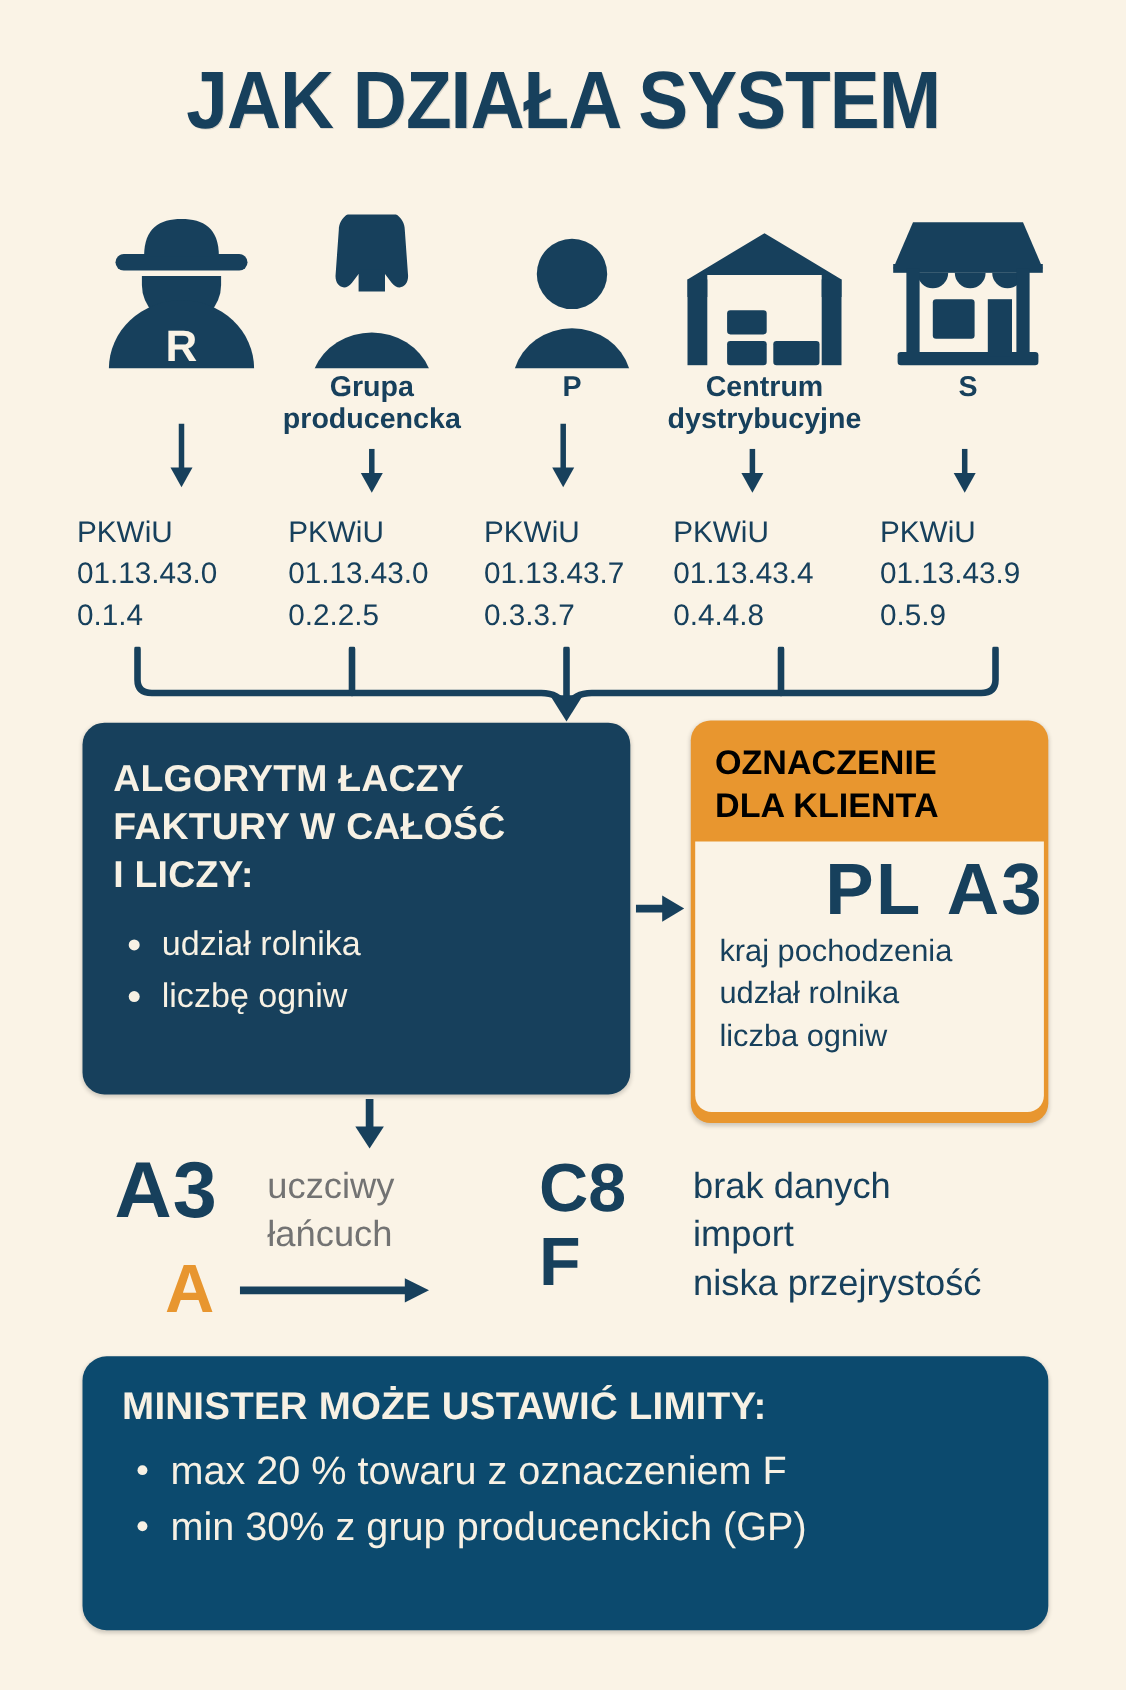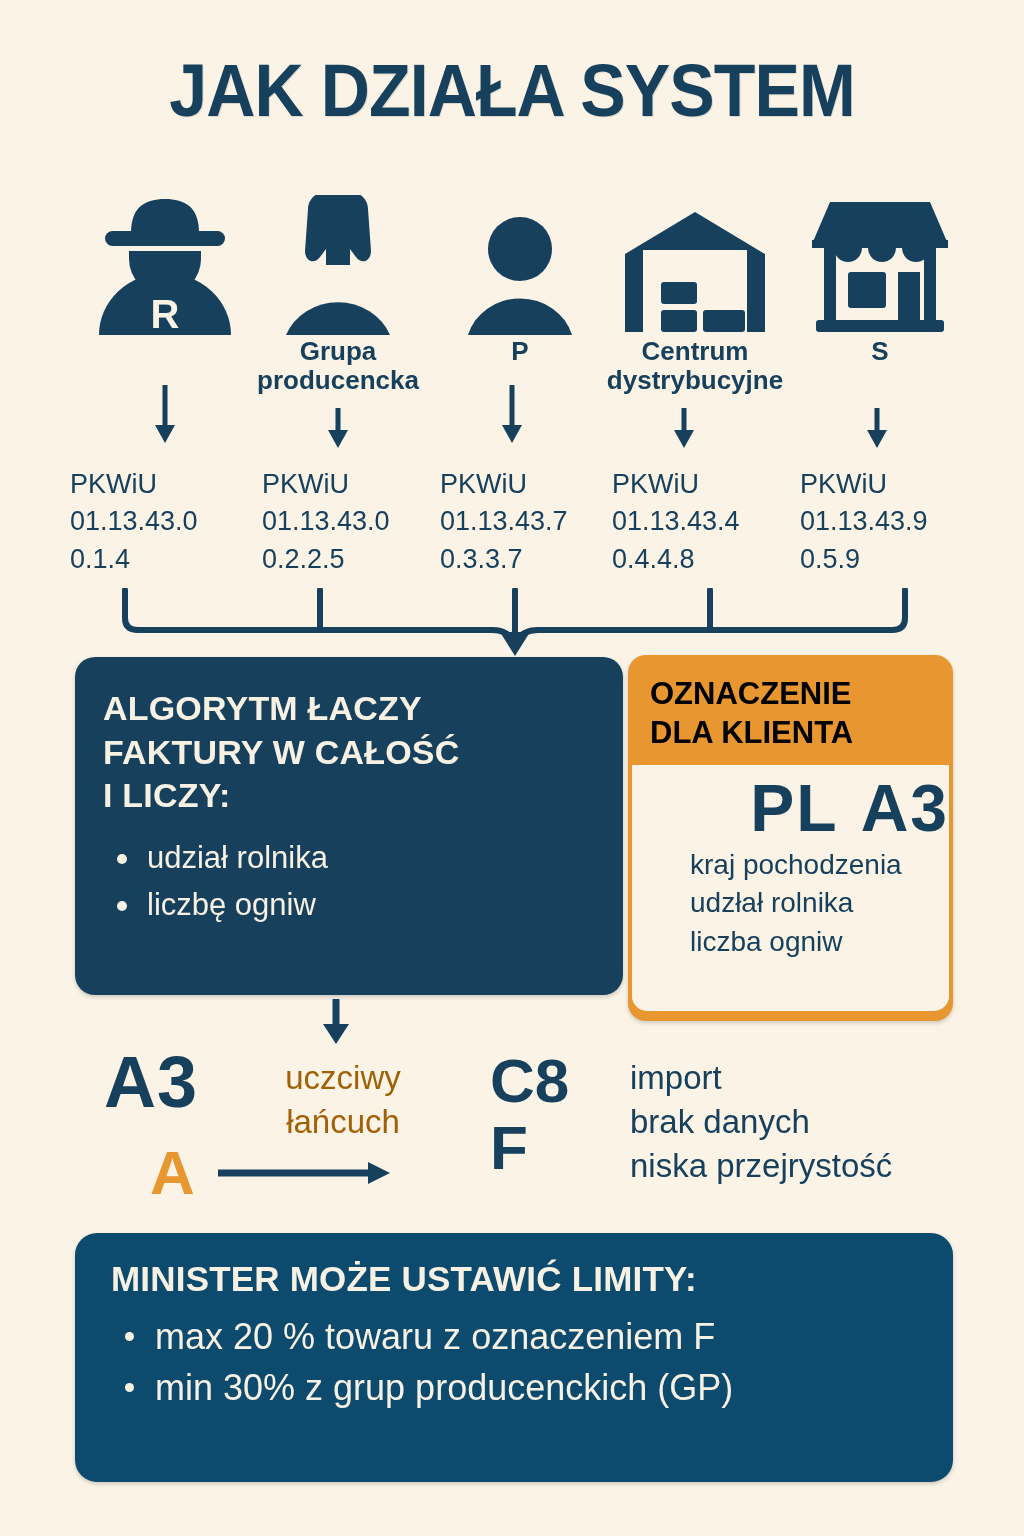--- a/index.html
+++ b/index.html
@@ -95,21 +95,21 @@
     top: 588px;
     width: 790px;
     height: 70px;
   }
 
   
   #algo-box {
     position: absolute;
     left: 75px;
     top: 657px;
-    width: 548px;
+    width: 498px;
     height: 338px;
     background: #17405c;
     border-radius: 20px;
     box-shadow: 0 2px 4px rgba(0,0,0,0.18);
     padding: 30px 28px 0 28px;
     box-sizing: border-box;
     color: #f7f1e4;
   }
   #algo-box .algo-title {
     font-family: "Liberation Sans Narrow", "Liberation Sans", sans-serif;
@@ -189,21 +189,20 @@
     margin-left: 14px;
     text-align: right;
   }
   #tag-box .tag-code .sp { display: inline-block; width: 22px; }
   #tag-box .tag-lines {
     margin-top: 4px;
     font-size: 28px;
     font-weight: 500;
     line-height: 1.38;
     color: #17405c;
-    margin-left: 36px;
   }
 
   
   #algo-down-arrow {
     position: absolute;
     left: 320px;
     top: 999px;
     width: 32px;
     height: 46px;
   }
@@ -231,22 +230,21 @@
     color: #e8962f;
   }
   #grade-good-desc {
     position: absolute;
     left: 243px;
     top: 1056px;
     width: 200px;
     font-size: 33px;
     font-weight: 500;
     line-height: 1.32;
-    color: #a16207;
-    text-align: center;
+    color: #737373;
   }
   #grade-arrow {
     position: absolute;
     left: 218px;
     top: 1160px;
     width: 176px;
     height: 26px;
   }
   #grade-bad-codes {
     position: absolute;
@@ -513,22 +511,22 @@
     <svg width="176" height="26" viewBox="0 0 176 26" aria-hidden="true">
       <path d="M0 13 H152" stroke="#17405c" stroke-width="7" fill="none"></path>
       <path d="M172 13 L150 2 L150 24 Z" fill="#17405c"></path>
     </svg>
   </div>
   <div id="grade-bad-codes">
     <div>C8</div>
     <div>F</div>
   </div>
   <div id="grade-bad-desc">
+    <div>brak danych</div>
     <div>import</div>
-    <div>brak danych</div>
     <div>niska przejrystość</div>
   </div>
 
   <div id="minister-box">
     <div class="min-title">MINISTER MOŻE USTAWIĆ LIMITY:</div>
     <ul>
       <li>max 20 % towaru z oznaczeniem F</li>
       <li>min 30% z grup producenckich (GP)</li>
     </ul>
   </div>

